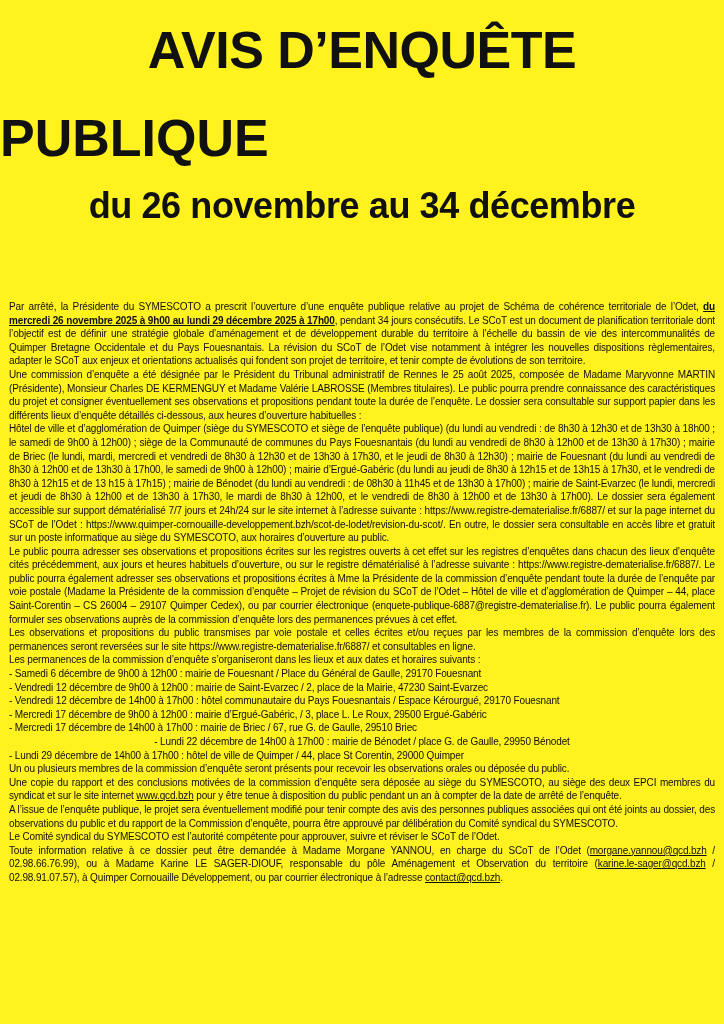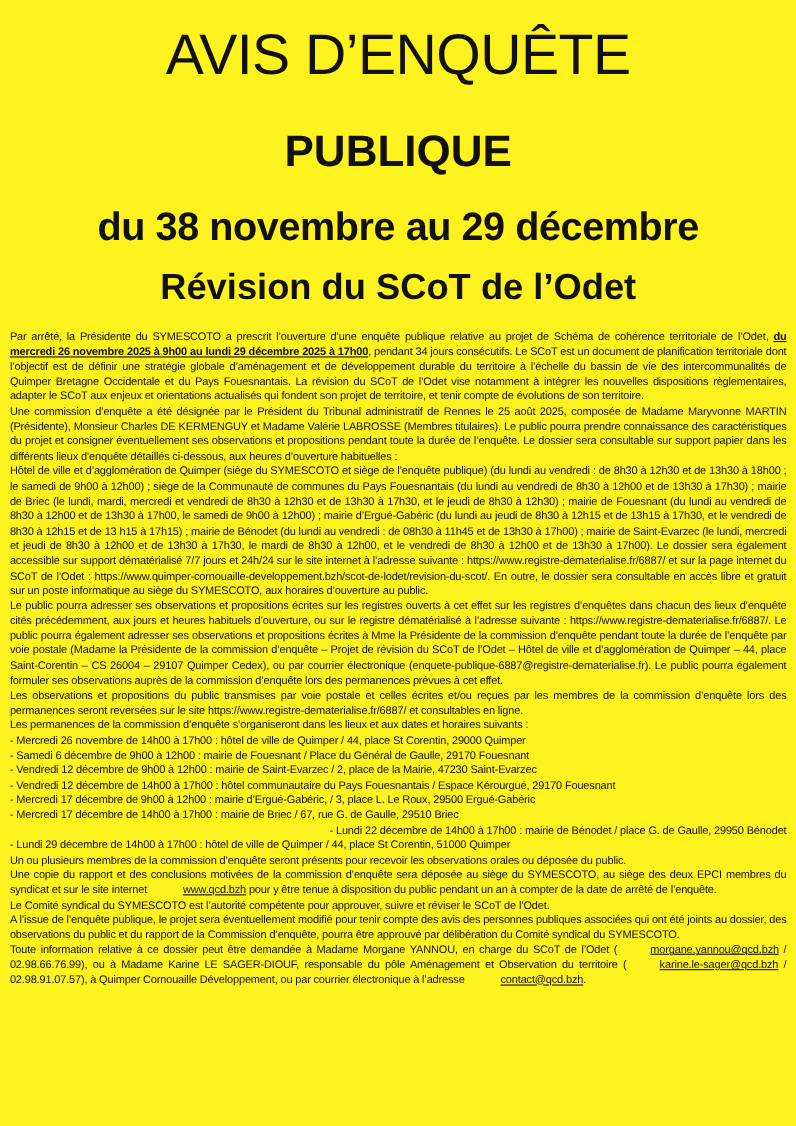--- a/index.html
+++ b/index.html
@@ -5,69 +5,67 @@
   html, body { margin: 0; padding: 0; }
   body {
     width: 724px; height: 1024px; overflow: hidden;
     background: #fff21f;
     font-family: "Liberation Sans", "DejaVu Sans", sans-serif;
     color: #111;
   }
   .page { position: relative; width: 724px; height: 1024px; }
   .title1 {
     position: absolute; left: 0; right: 0; top: 20px;
-    text-align: center; font-weight: 400; font-size: 52px; line-height: 60px;
+    text-align: center; font-weight: 700; font-size: 52px; line-height: 60px;
     letter-spacing: -0.5px;
   }
   .title2 {
     position: absolute; left: 0; right: 0; top: 108px;
-    text-align: center; font-weight: 700; font-size: 40px; line-height: 60px;
+    font-weight: 700; font-size: 52px; line-height: 60px;
   }
   .title3 {
     position: absolute; left: 0; right: 0; top: 184px;
     text-align: center; font-weight: 700; font-size: 36px; line-height: 44px;
     letter-spacing: -0.4px;
   }
   .title4 {
     position: absolute; left: 0; right: 0; top: 240px;
     text-align: center; font-weight: 700; font-size: 33px; line-height: 42px;
   }
   .body {
     position: absolute; left: 9px; right: 9px; top: 300px;
     font-size: 10px; line-height: 13.6px; text-align: justify;
     letter-spacing: -0.15px;
   }
   .body p { margin: 0; }
   .u { text-decoration: underline; }
   .b { font-weight: 700; }
-  a { color: #111; margin-left: 30px; }
+  a { color: #111; }
 </style>
 </head>
 <body>
 
 <div class="page">
   <div class="title1">AVIS D’ENQUÊTE</div>
   <div class="title2">PUBLIQUE</div>
-  <div class="title3">du 38 novembre au 29 décembre</div>
-  <div class="title4">Révision du SCoT de l’Odet</div>
+  <div class="title3">du 26 novembre au 34 décembre</div>
 
   <div class="body">
     <p><span>Par arrêté, la Présidente du SYMESCOTO a prescrit l’ouverture d’une enquête publique relative au projet de Schéma de cohérence territoriale de l’Odet, </span><span class="b u">du mercredi 26 novembre 2025 à 9h00 au lundi 29 décembre 2025 à 17h00</span><span>, pendant 34 jours consécutifs. Le SCoT est un document de planification territoriale dont l’objectif est de définir une stratégie globale d’aménagement et de développement durable du territoire à l’échelle du bassin de vie des intercommunalités de Quimper Bretagne Occidentale et du Pays Fouesnantais. La révision du SCoT de l’Odet vise notamment à intégrer les nouvelles dispositions règlementaires, adapter le SCoT aux enjeux et orientations actualisés qui fondent son projet de territoire, et tenir compte de évolutions de son territoire.</span></p>
     <p>Une commission d’enquête a été désignée par le Président du Tribunal administratif de Rennes le 25 août 2025, composée de Madame Maryvonne MARTIN (Présidente), Monsieur Charles DE KERMENGUY et Madame Valérie LABROSSE (Membres titulaires). Le public pourra prendre connaissance des caractéristiques du projet et consigner éventuellement ses observations et propositions pendant toute la durée de l’enquête. Le dossier sera consultable sur support papier dans les différents lieux d’enquête détaillés ci-dessous, aux heures d’ouverture habituelles :</p>
     <p>Hôtel de ville et d’agglomération de Quimper (siège du SYMESCOTO et siège de l’enquête publique) (du lundi au vendredi : de 8h30 à 12h30 et de 13h30 à 18h00 ; le samedi de 9h00 à 12h00) ; siège de la Communauté de communes du Pays Fouesnantais (du lundi au vendredi de 8h30 à 12h00 et de 13h30 à 17h30) ; mairie de Briec (le lundi, mardi, mercredi et vendredi de 8h30 à 12h30 et de 13h30 à 17h30, et le jeudi de 8h30 à 12h30) ; mairie de Fouesnant (du lundi au vendredi de 8h30 à 12h00 et de 13h30 à 17h00, le samedi de 9h00 à 12h00) ; mairie d’Ergué-Gabéric (du lundi au jeudi de 8h30 à 12h15 et de 13h15 à 17h30, et le vendredi de 8h30 à 12h15 et de 13 h15 à 17h15) ; mairie de Bénodet (du lundi au vendredi : de 08h30 à 11h45 et de 13h30 à 17h00) ; mairie de Saint-Evarzec (le lundi, mercredi et jeudi de 8h30 à 12h00 et de 13h30 à 17h30, le mardi de 8h30 à 12h00, et le vendredi de 8h30 à 12h00 et de 13h30 à 17h00). Le dossier sera également accessible sur support dématérialisé 7/7 jours et 24h/24 sur le site internet à l’adresse suivante : https://www.registre-dematerialise.fr/6887/ et sur la page internet du SCoT de l’Odet : https://www.quimper-cornouaille-developpement.bzh/scot-de-lodet/revision-du-scot/. En outre, le dossier sera consultable en accès libre et gratuit sur un poste informatique au siège du SYMESCOTO, aux horaires d’ouverture au public.</p>
     <p>Le public pourra adresser ses observations et propositions écrites sur les registres ouverts à cet effet sur les registres d’enquêtes dans chacun des lieux d’enquête cités précédemment, aux jours et heures habituels d’ouverture, ou sur le registre dématérialisé à l’adresse suivante : https://www.registre-dematerialise.fr/6887/. Le public pourra également adresser ses observations et propositions écrites à Mme la Présidente de la commission d’enquête pendant toute la durée de l’enquête par voie postale (Madame la Présidente de la commission d’enquête – Projet de révision du SCoT de l’Odet – Hôtel de ville et d’agglomération de Quimper – 44, place Saint-Corentin – CS 26004 – 29107 Quimper Cedex), ou par courrier électronique (enquete-publique-6887@registre-dematerialise.fr). Le public pourra également formuler ses observations auprès de la commission d’enquête lors des permanences prévues à cet effet.</p>
     <p>Les observations et propositions du public transmises par voie postale et celles écrites et/ou reçues par les membres de la commission d’enquête lors des permanences seront reversées sur le site https://www.registre-dematerialise.fr/6887/ et consultables en ligne.</p>
     <p>Les permanences de la commission d’enquête s’organiseront dans les lieux et aux dates et horaires suivants :</p>
-    <p style="text-align:left">- Mercredi 26 novembre de 14h00 à 17h00 : hôtel de ville de Quimper / 44, place St Corentin, 29000 Quimper</p>
     <p style="text-align:left">- Samedi 6 décembre de 9h00 à 12h00 : mairie de Fouesnant / Place du Général de Gaulle, 29170 Fouesnant</p>
     <p style="text-align:left">- Vendredi 12 décembre de 9h00 à 12h00 : mairie de Saint-Evarzec / 2, place de la Mairie, 47230 Saint-Evarzec</p>
     <p style="text-align:left">- Vendredi 12 décembre de 14h00 à 17h00 : hôtel communautaire du Pays Fouesnantais / Espace Kérourgué, 29170 Fouesnant</p>
     <p style="text-align:left">- Mercredi 17 décembre de 9h00 à 12h00 : mairie d’Ergué-Gabéric, / 3, place L. Le Roux, 29500 Ergué-Gabéric</p>
     <p style="text-align:left">- Mercredi 17 décembre de 14h00 à 17h00 : mairie de Briec / 67, rue G. de Gaulle, 29510 Briec</p>
-    <p style="text-align:right">- Lundi 22 décembre de 14h00 à 17h00 : mairie de Bénodet / place G. de Gaulle, 29950 Bénodet</p>
-    <p style="text-align:left">- Lundi 29 décembre de 14h00 à 17h00 : hôtel de ville de Quimper / 44, place St Corentin, 51000 Quimper</p>
+    <p style="text-align:center">- Lundi 22 décembre de 14h00 à 17h00 : mairie de Bénodet / place G. de Gaulle, 29950 Bénodet</p>
+    <p style="text-align:left">- Lundi 29 décembre de 14h00 à 17h00 : hôtel de ville de Quimper / 44, place St Corentin, 29000 Quimper</p>
     <p>Un ou plusieurs membres de la commission d’enquête seront présents pour recevoir les observations orales ou déposée du public.</p>
     <p><span>Une copie du rapport et des conclusions motivées de la commission d’enquête sera déposée au siège du SYMESCOTO, au siège des deux EPCI membres du syndicat et sur le site internet </span><a class="u">www.qcd.bzh</a><span> pour y être tenue à disposition du public pendant un an à compter de la date de arrêté de l’enquête.</span></p>
+    <p>A l’issue de l’enquête publique, le projet sera éventuellement modifié pour tenir compte des avis des personnes publiques associées qui ont été joints au dossier, des observations du public et du rapport de la Commission d’enquête, pourra être approuvé par délibération du Comité syndical du SYMESCOTO.</p>
     <p>Le Comité syndical du SYMESCOTO est l’autorité compétente pour approuver, suivre et réviser le SCoT de l’Odet.</p>
-    <p>A l’issue de l’enquête publique, le projet sera éventuellement modifié pour tenir compte des avis des personnes publiques associées qui ont été joints au dossier, des observations du public et du rapport de la Commission d’enquête, pourra être approuvé par délibération du Comité syndical du SYMESCOTO.</p>
     <p><span>Toute information relative à ce dossier peut être demandée à Madame Morgane YANNOU, en charge du SCoT de l’Odet (</span><a class="u">morgane.yannou@qcd.bzh</a><span> / 02.98.66.76.99), ou à Madame Karine LE SAGER-DIOUF, responsable du pôle Aménagement et Observation du territoire (</span><a class="u">karine.le-sager@qcd.bzh</a><span> / 02.98.91.07.57), à Quimper Cornouaille Développement, ou par courrier électronique à l’adresse </span><a class="u">contact@qcd.bzh</a><span>.</span></p>
   </div>
 </div>
 
 </body></html>

